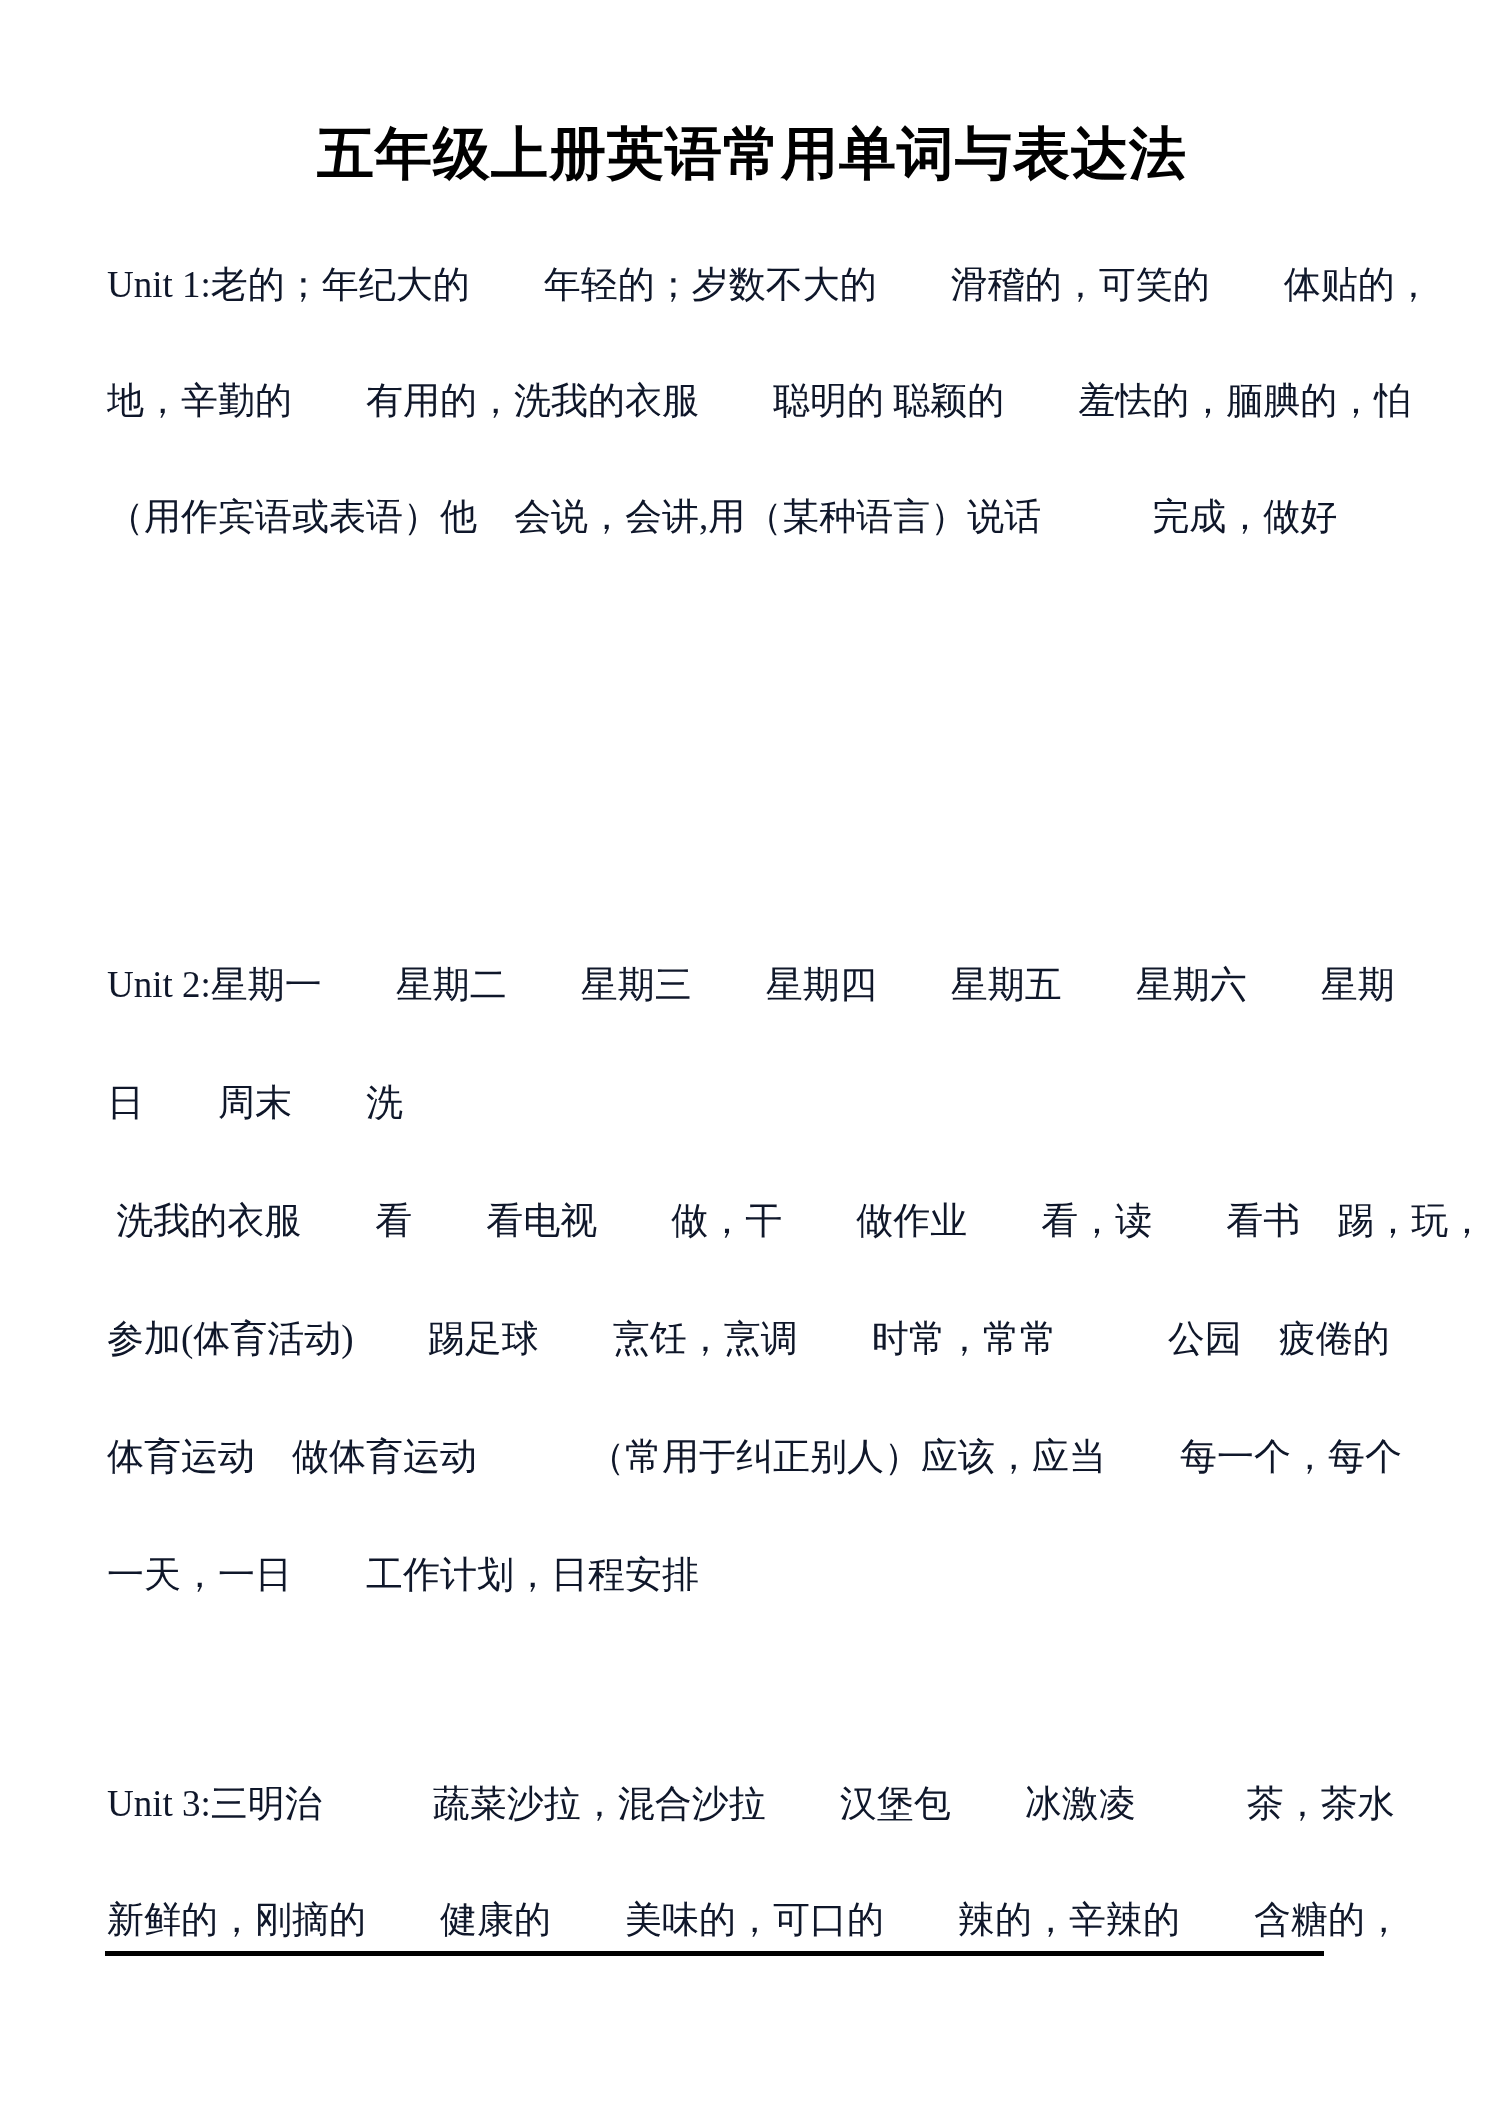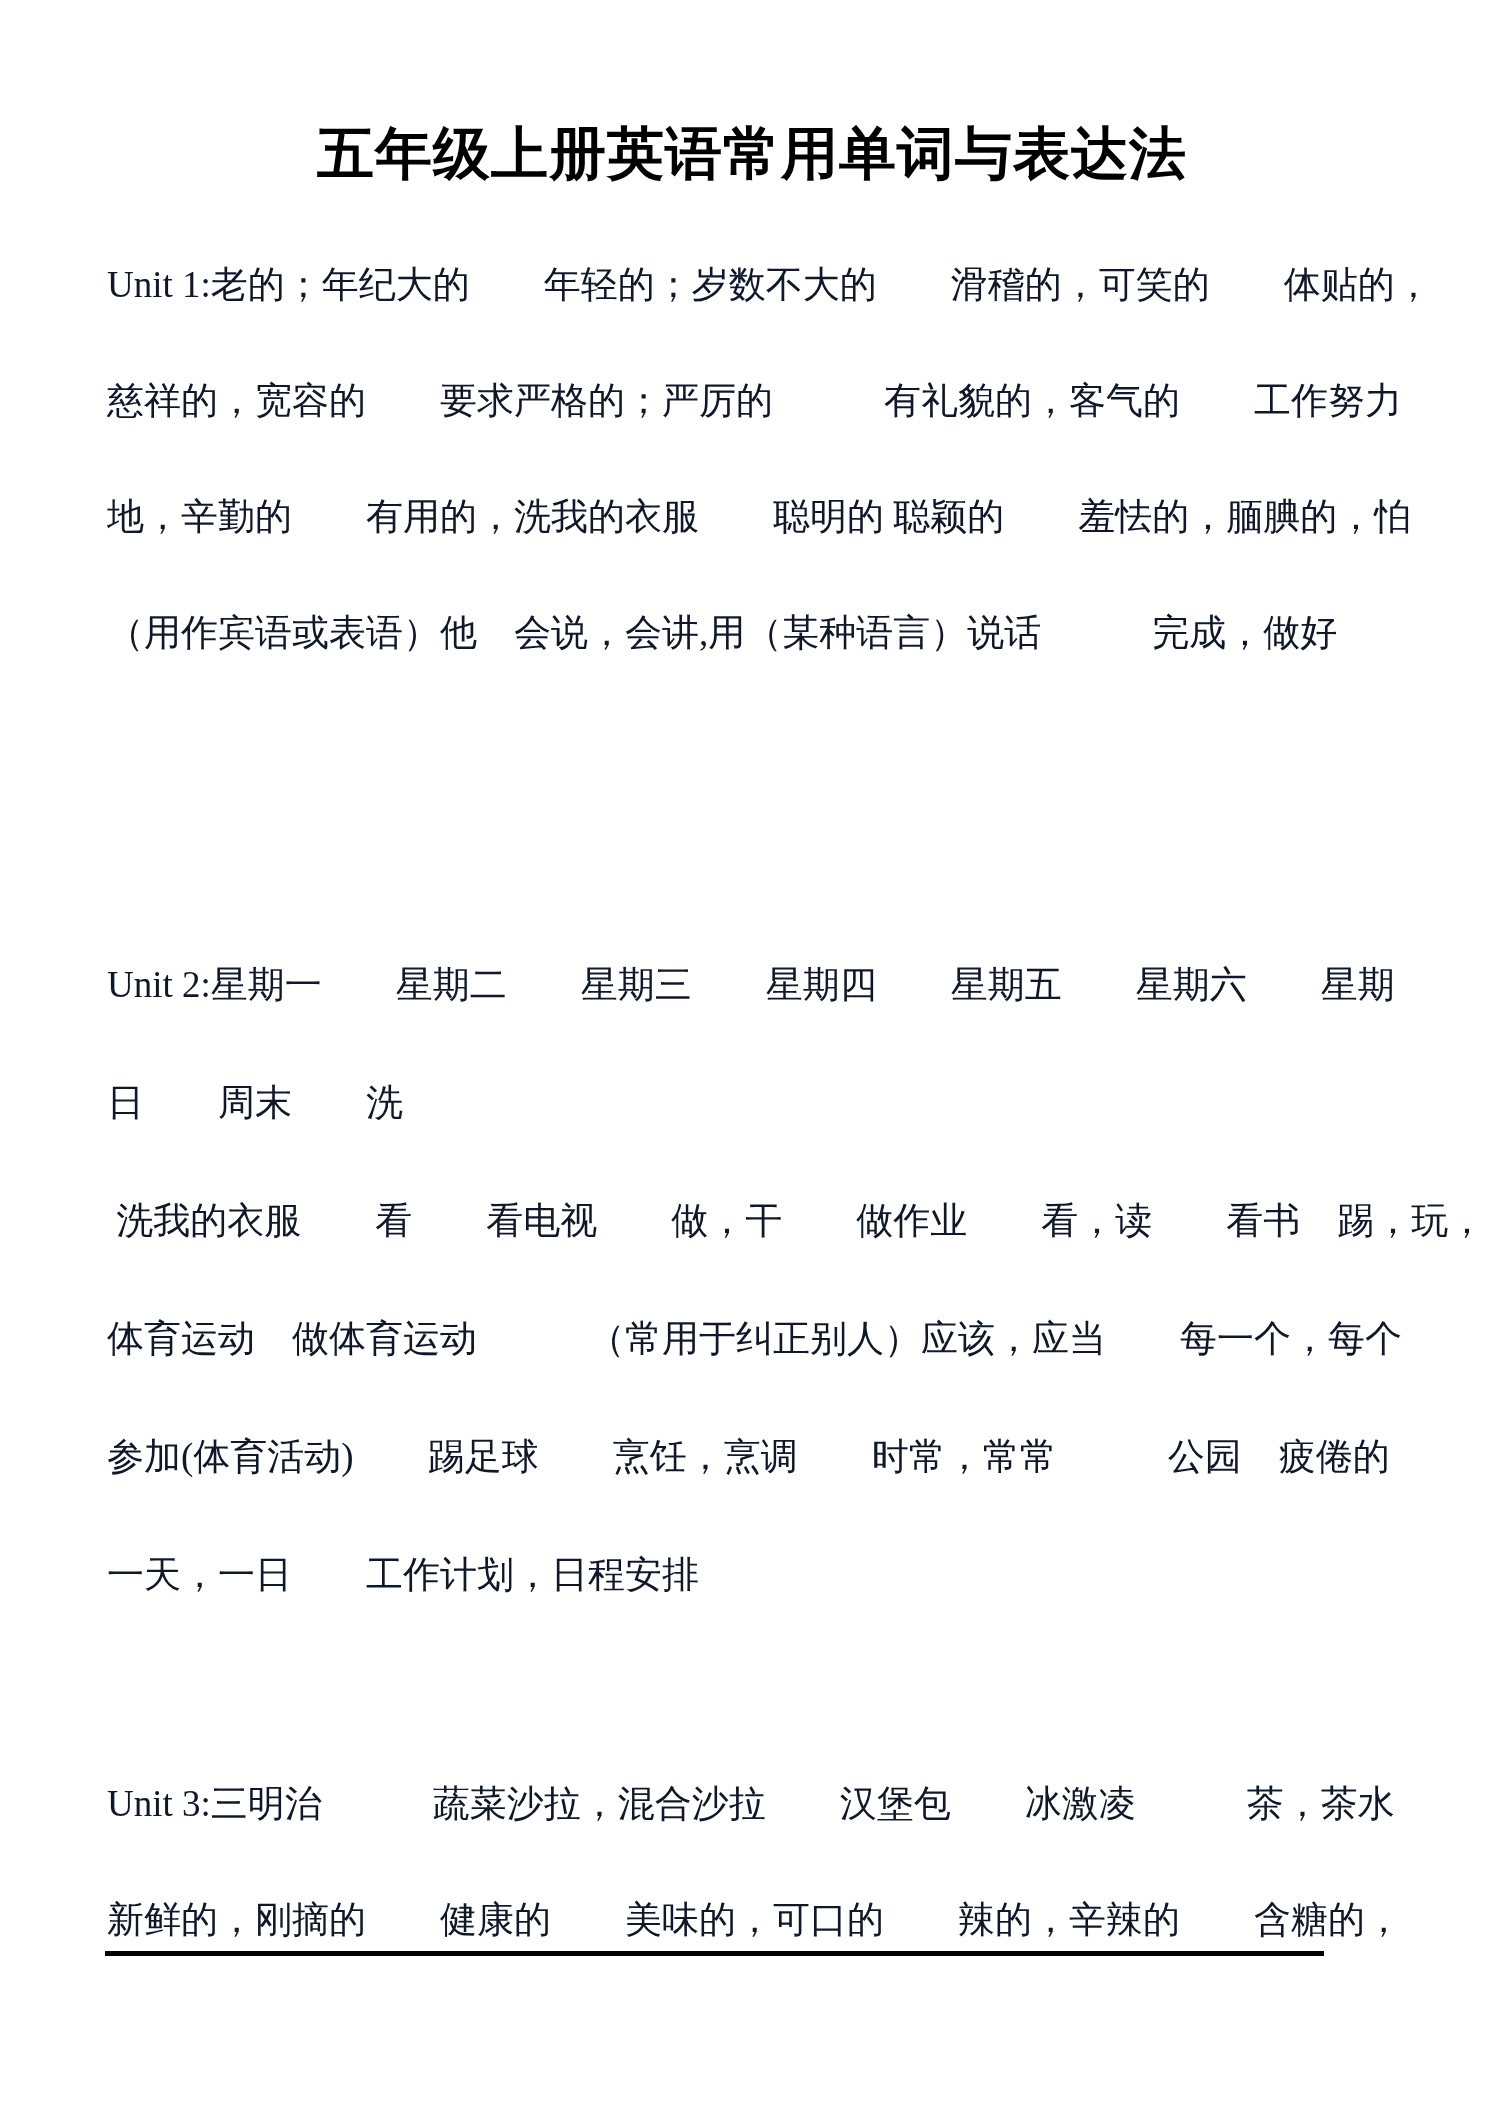--- a/index.html
+++ b/index.html
@@ -55,31 +55,30 @@
 </style>
 </head>
 <body>
 
 <div class="page">
 
   <h1 class="title">五年级上册英语常用单词与表达法</h1>
 
   <div class="para para-1">
     <div class="line">Unit 1:老的；年纪大的　　年轻的；岁数不大的　　滑稽的，可笑的　　体贴的，</div>
-    <div class="line">慈祥的，宽容的　　要求严格的；严厉的　　　有礼貌的，客气的　　工作努力</div>
     <div class="line">地，辛勤的　　有用的，洗我的衣服　　聪明的 聪颖的　　羞怯的，腼腆的，怕</div>
     <div class="line">（用作宾语或表语）他　会说，会讲,用（某种语言）说话　　　完成，做好</div>
   </div>
 
   <div class="para para-2">
     <div class="line">Unit 2:星期一　　星期二　　星期三　　星期四　　星期五　　星期六　　星期</div>
     <div class="line">日　　周末　　洗</div>
     <div class="line"> 洗我的衣服　　看　　看电视　　做，干　　做作业　　看，读　　看书　踢，玩，</div>
+    <div class="line">参加(体育活动)　　踢足球　　烹饪，烹调　　时常，常常　　　公园　疲倦的</div>
     <div class="line">体育运动　做体育运动　　　（常用于纠正别人）应该，应当　　每一个，每个</div>
-    <div class="line">参加(体育活动)　　踢足球　　烹饪，烹调　　时常，常常　　　公园　疲倦的</div>
     <div class="line">一天，一日　　工作计划，日程安排</div>
   </div>
 
   <div class="para para-3">
     <div class="line">Unit 3:三明治　　　蔬菜沙拉，混合沙拉　　汉堡包　　冰激凌　　　茶，茶水</div>
     <div class="line">新鲜的，刚摘的　　健康的　　美味的，可口的　　辣的，辛辣的　　含糖的，</div>
   </div>
 
   <div class="rule"></div>
 

